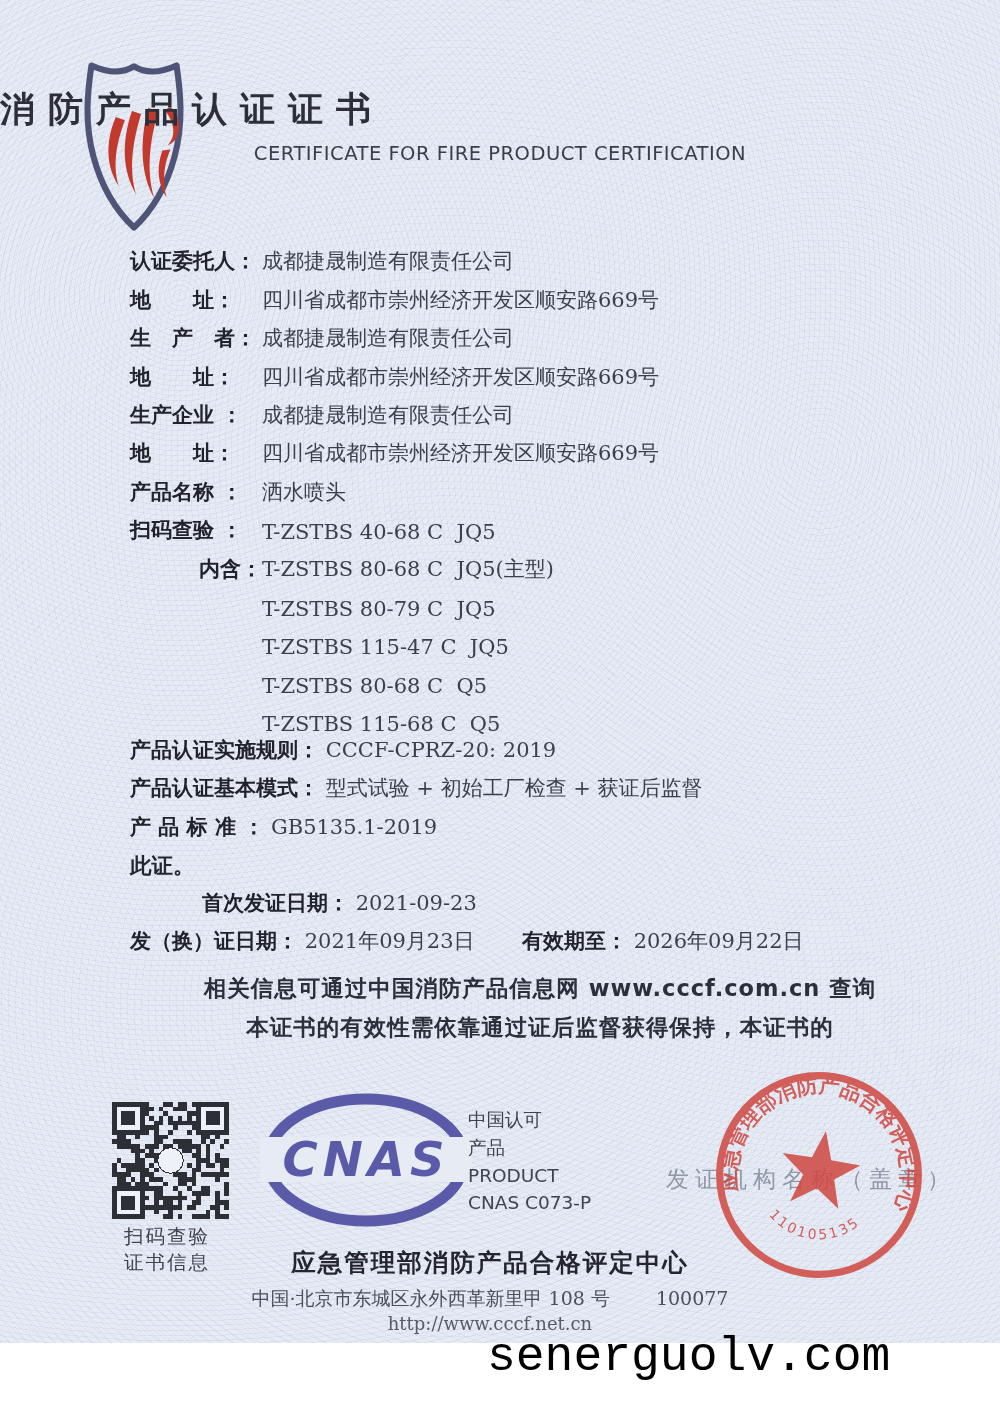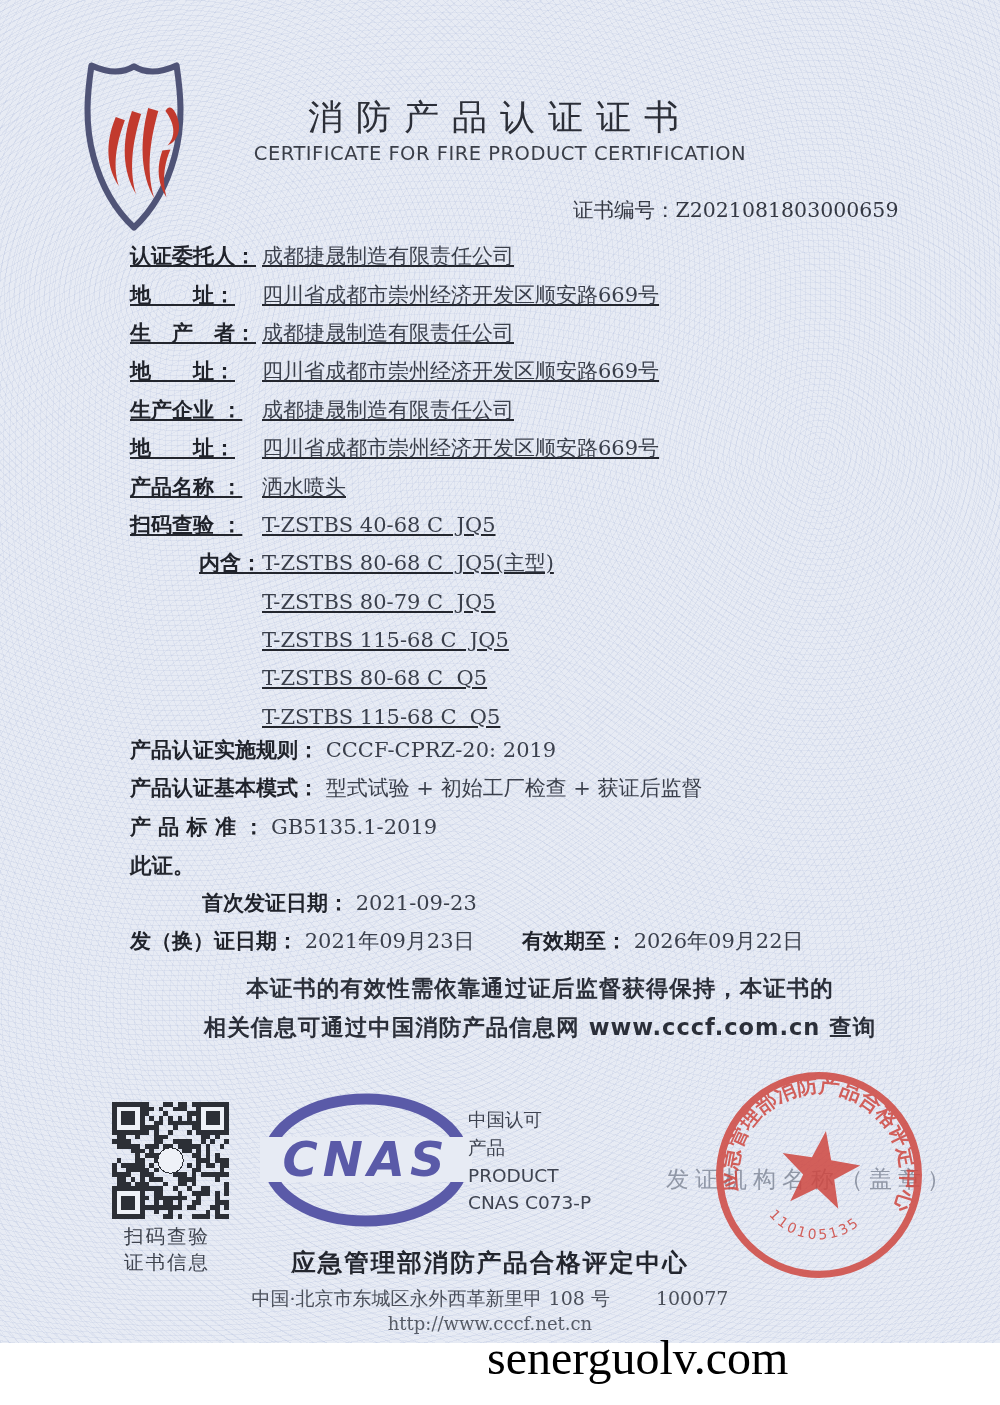--- a/index.html
+++ b/index.html
@@ -9,29 +9,29 @@
   .cert{position:absolute;left:0;top:0;width:1000px;height:1343px;
         background-color:#e7ebf4;
         background-image:
           repeating-radial-gradient(circle at 18% 22%, rgba(140,158,204,.13) 0 1px, rgba(255,255,255,0) 1px 5px),
           repeating-radial-gradient(circle at 82% 34%, rgba(140,158,204,.11) 0 1px, rgba(255,255,255,0) 1px 6px),
           repeating-radial-gradient(circle at 45% 75%, rgba(140,158,204,.10) 0 1px, rgba(255,255,255,0) 1px 7px);}
   .white-strip{position:absolute;left:0;bottom:0;width:1000px;height:62px;background:#ffffff;}
 
   .logo{position:absolute;left:58px;top:52px;width:152px;height:188px;}
 
-  .title{position:absolute;left:0;top:94px;width:1000px;text-align:center;
-         font-size:35px;font-weight:400;letter-spacing:13px;color:#2c2f38;}
+  .title{position:absolute;left:0;top:86px;width:1000px;text-align:left;
+         font-size:35px;font-weight:700;letter-spacing:13px;color:#2c2f38;}
   .subtitle{position:absolute;left:0;top:142px;width:1000px;text-align:center;
             font-size:19.5px;letter-spacing:.5px;color:#3a3e48;}
   .certno{position:absolute;left:573px;top:196px;font-size:20.5px;color:#343843;}
   .certno .no{font-family:"DejaVu Serif",serif;}
 
   .fields{position:absolute;left:130px;top:237px;width:820px;}
-  .row{display:flex;align-items:center;height:38.4px;font-size:21px;text-decoration:underline;}
+  .row{display:flex;align-items:flex-end;height:38.4px;font-size:21px;}
   .lab{width:132px;flex:none;font-weight:700;white-space:pre;color:#20232b;}
   .lab.right{text-align:right;}
   .val{font-family:"DejaVu Serif",serif;color:#3a3f4b;white-space:pre;}
   .row2{height:38.4px;font-size:21px;}
   .lab2{font-weight:700;color:#20232b;white-space:pre;}
   .val2{font-family:"DejaVu Serif",serif;color:#3a3f4b;white-space:pre;}
   .stmt{height:37.5px;font-size:21.5px;font-weight:700;color:#23262e;}
   .lat{font-family:"DejaVu Serif",serif;font-weight:400;color:#343945;}
   .dates1{margin-left:72px;}
   .gap{display:inline-block;width:34px;}
@@ -51,42 +51,39 @@
 
   .f-org{position:absolute;left:0;top:1246px;width:980px;text-align:center;
          font-weight:700;font-size:24.5px;color:#23262e;letter-spacing:2px;}
   .f-addr{position:absolute;left:0;top:1286px;width:980px;text-align:center;
           font-family:"DejaVu Serif",serif;font-size:19px;color:#4a4f5a;}
   .f-addr .pc{margin-left:46px;margin-top:31px;}
   .f-url{position:absolute;left:0;top:1313px;width:980px;text-align:center;
          font-family:"DejaVu Serif",serif;font-size:18px;color:#565b66;}
 
   .wm{position:absolute;left:487px;top:1330px;font-size:48px;color:#000;z-index:6;
-      font-family:Liberation Serif, serif;}
+      font-family:Liberation Mono, monospace;}
 </style>
 </head>
 <body>
 
 <div class="page">
   <div class="cert">
 
     <svg class="logo" viewBox="0 0 150 185">
       <path d="M75 14 C88 22 104 19 117 13 C121 40 124 70 115 103 C107 133 93 156 75 173 C57 156 43 133 35 103 C26 70 29 40 33 13 C46 19 62 22 75 14 Z" fill="none" stroke="#3f4469" stroke-width="6" stroke-linejoin="round" opacity=".9"></path>
       <path d="M57 64 C46 90 48 114 60 132 C53 109 59 86 66 67 Z" fill="#c23a2e"></path>
       <path d="M73 58 C62 90 64 118 77 140 C69 113 75 84 82 61 Z" fill="#c23a2e"></path>
       <path d="M89 55 C80 89 82 122 95 144 C86 114 92 83 99 58 Z" fill="#c23a2e"></path>
       <path d="M106 58 C115 70 117 83 108 92 C119 88 123 74 116 60 C112 52 108 54 106 58 Z" fill="#c23a2e"></path>
       <path d="M103 97 C96 117 100 132 107 143 C102 124 106 107 111 96 Z" fill="#c23a2e"></path>
     </svg>
 
     <div class="title">消防产品认证证书</div>
     <div class="subtitle">CERTIFICATE FOR FIRE PRODUCT CERTIFICATION</div>
-    <div class="certno">
-      <span>证书编号：</span><span class="no">Z2021081803000659</span>
-    </div>
 
     <div class="fields">
       <div class="row">
         <span class="lab">认证委托人：</span>
         <span class="val">成都捷晟制造有限责任公司</span>
       </div>
       <div class="row">
         <span class="lab">地　　址：</span>
         <span class="val">四川省成都市崇州经济开发区顺安路669号</span>
       </div>
@@ -117,21 +114,21 @@
       <div class="row">
         <span class="lab right">内含：</span>
         <span class="val">T-ZSTBS 80-68 C  JQ5(主型)</span>
       </div>
       <div class="row">
         <span class="lab"></span>
         <span class="val">T-ZSTBS 80-79 C  JQ5</span>
       </div>
       <div class="row">
         <span class="lab"></span>
-        <span class="val">T-ZSTBS 115-68 C  JQ5</span>
+        <span class="val">T-ZSTBS 115-47 C  JQ5</span>
       </div>
       <div class="row">
         <span class="lab"></span>
         <span class="val">T-ZSTBS 80-68 C  Q5</span>
       </div>
       <div class="row">
         <span class="lab"></span>
         <span class="val">T-ZSTBS 115-68 C  Q5</span>
       </div>
 
@@ -156,22 +153,22 @@
       </div>
       <div class="row2">
         <span class="lab2">发（换）证日期：</span>
         <span class="val2">2021年09月23日</span>
         <span class="gap"></span>
         <span class="lab2">有效期至：</span>
         <span class="val2">2026年09月22日</span>
       </div>
 
       <div style="height:7px"></div>
+      <div class="note">相关信息可通过中国消防产品信息网 www.cccf.com.cn 查询</div>
       <div class="note">本证书的有效性需依靠通过证后监督获得保持，本证书的</div>
-      <div class="note">相关信息可通过中国消防产品信息网 www.cccf.com.cn 查询</div>
     </div>
 
     <svg id="qr" class="qr" viewBox="0 0 115 115" shape-rendering="crispEdges">
         <rect x="32.20" y="0.00" width="4.60" height="4.60"></rect>
         <rect x="50.60" y="0.00" width="4.60" height="4.60"></rect>
         <rect x="55.20" y="0.00" width="4.60" height="4.60"></rect>
         <rect x="64.40" y="0.00" width="4.60" height="4.60"></rect>
         <rect x="69.00" y="0.00" width="4.60" height="4.60"></rect>
         <rect x="78.20" y="0.00" width="4.60" height="4.60"></rect>
         <rect x="32.20" y="4.60" width="4.60" height="4.60"></rect>

